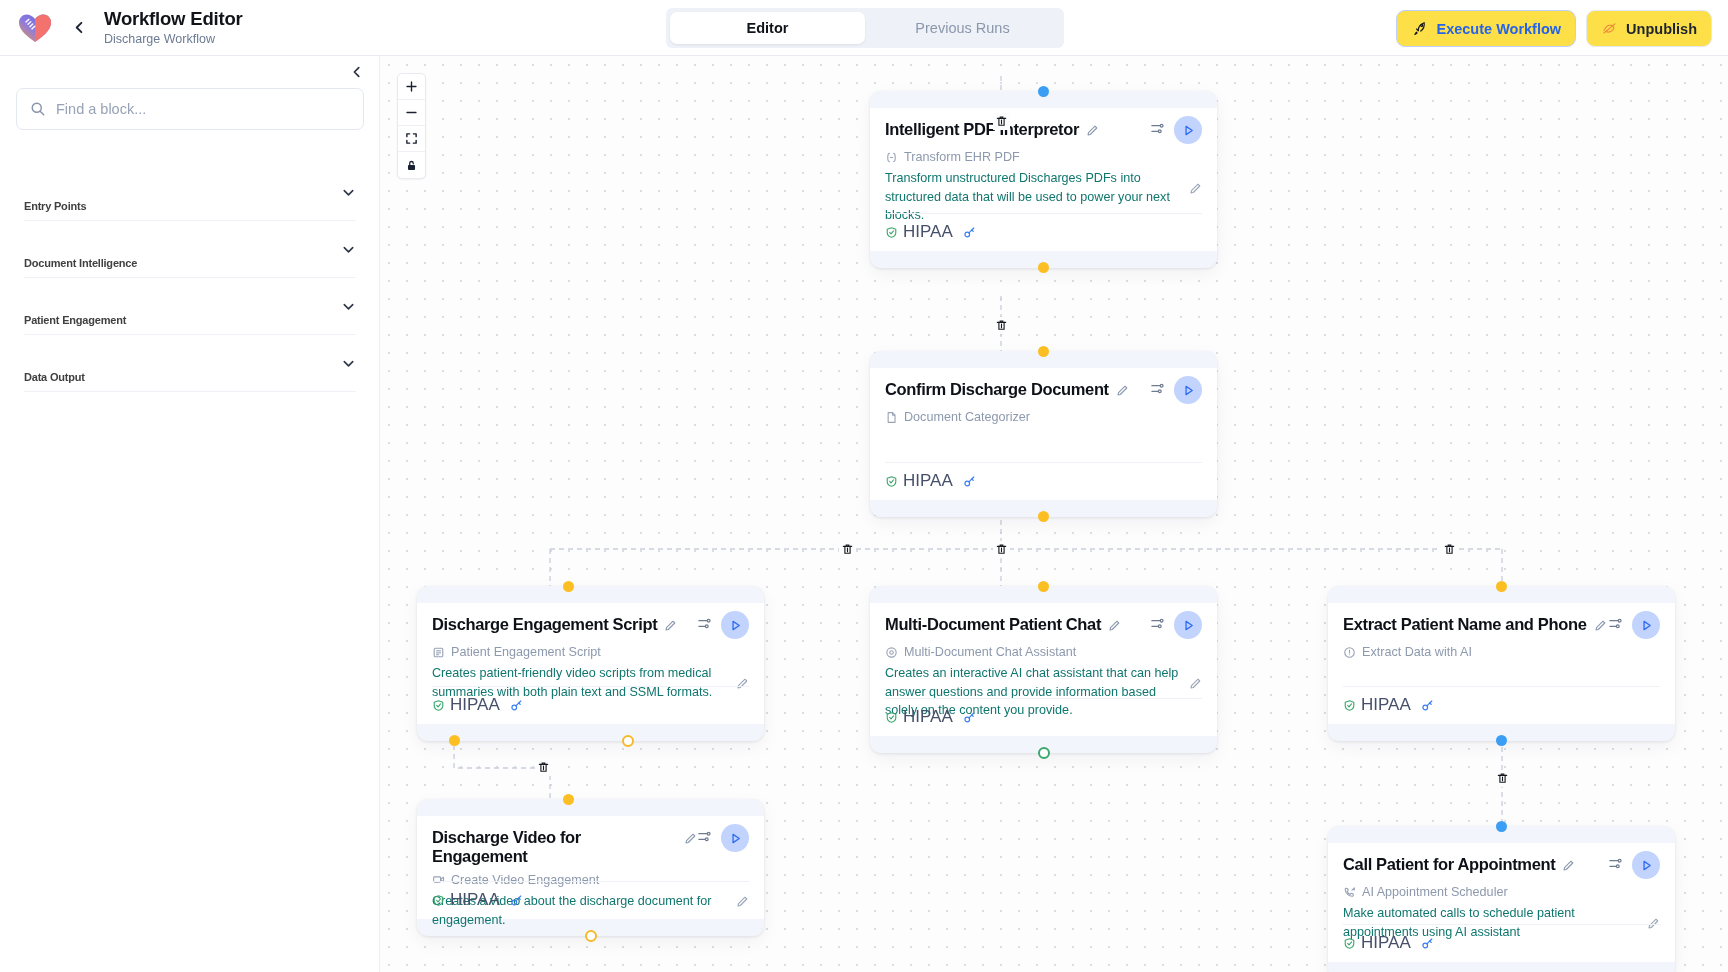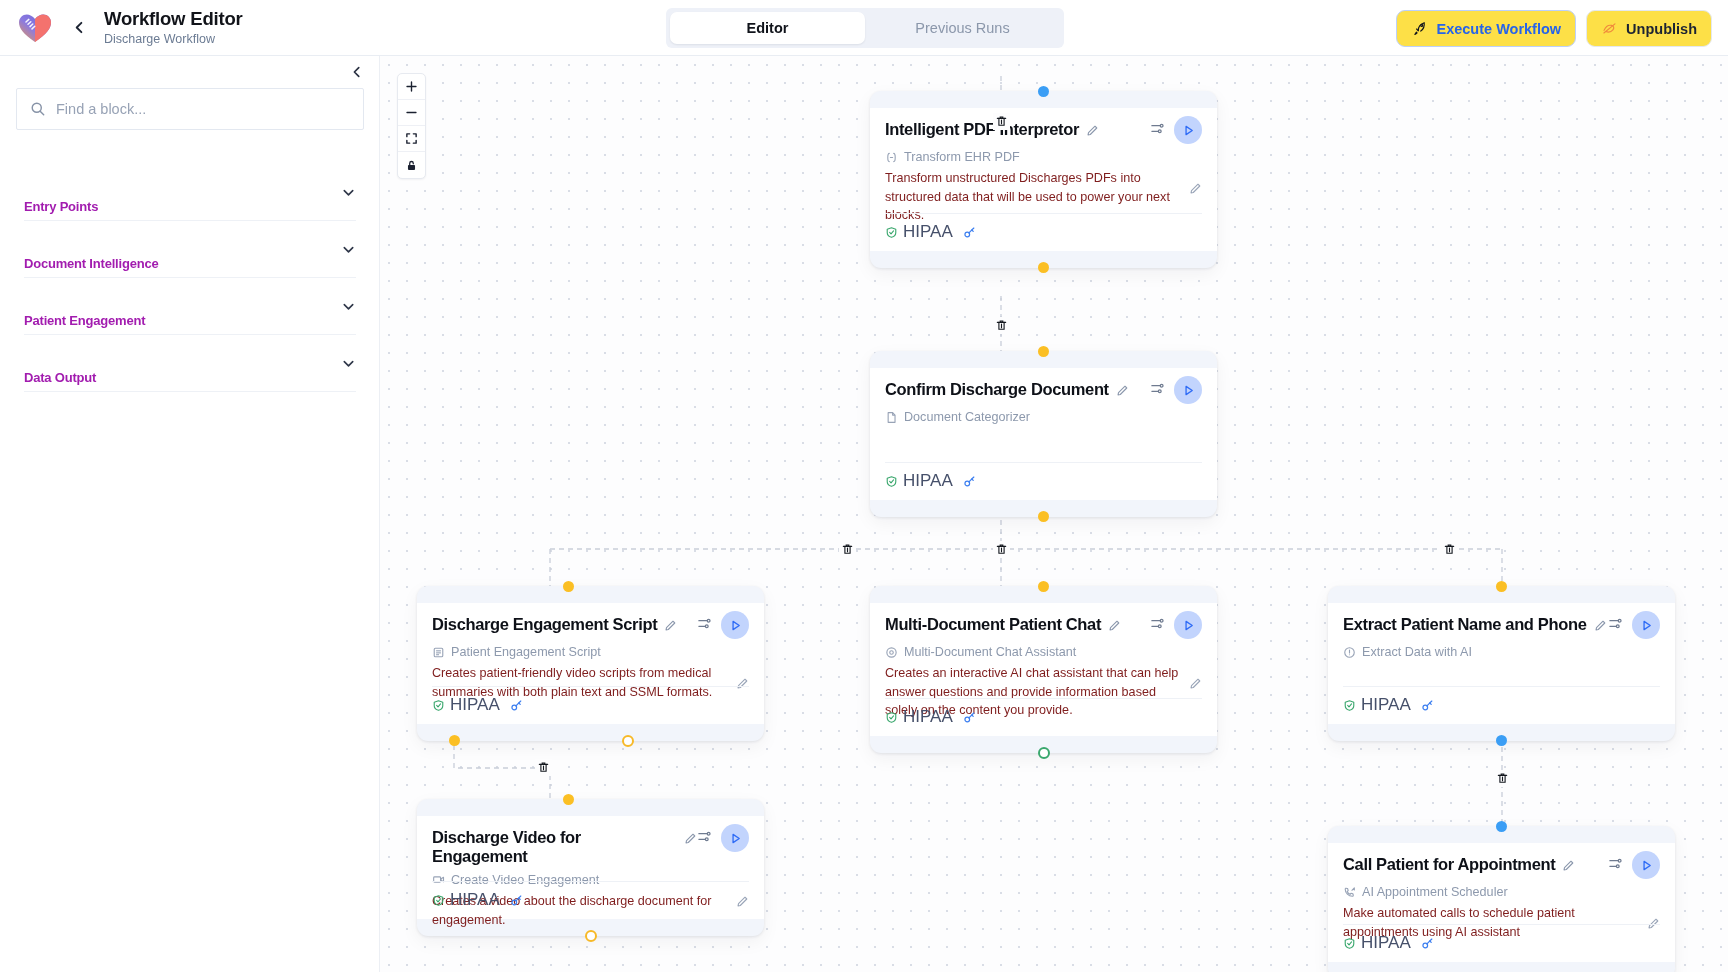--- a/index.html
+++ b/index.html
@@ -54,35 +54,35 @@
     position: absolute; left: 0; top: 56px; width: 380px; height: 916px;
     background: #fff; border-right: 1px solid #eceff4; z-index: 30;
   }
   .side-collapse {
     position: absolute; right: 12px; top: 6px; width: 20px; height: 20px;
     display: flex; align-items: center; justify-content: center;
     color: #2a3142; cursor: pointer;
   }
   .search-box {
     position: absolute; left: 16px; top: 32px; width: 348px; height: 42px;
-    border: 1px solid #e3e8f0; border-radius: 2px; background: #fff;
+    border: 1px solid #e3e8f0; border-radius: 7px; background: #fff;
     display: flex; align-items: center; gap: 10px; padding: 0 13px;
   }
   .search-box svg { flex: 0 0 auto; color: #8793a7; }
   .search-input {
     border: none; outline: none; flex: 1; font-size: 14.5px;
     color: #20283a; font-family: "Liberation Sans", sans-serif; background: transparent;
   }
   .search-input::placeholder { color: #97a2b5; }
   .cat-list { position: absolute; left: 24px; top: 108px; width: 332px; }
   .cat {
     height: 57px; display: flex; align-items: center; justify-content: space-between;
     border-bottom: 1px solid #eef1f6; cursor: pointer; user-select: none;
   }
-  .cat-label { font-size: 13px; font-weight: bold; color: #a21caf; letter-spacing: -0.2px; margin-top: 28px; }
+  .cat-label { font-size: 11px; font-weight: bold; color: #404040; letter-spacing: -0.2px; margin-top: 28px; }
   .cat-chev { color: #2e3648; display: flex; align-items: center; }
 
   
   .canvas {
     position: absolute; left: 380px; top: 56px; width: 1348px; height: 916px;
     background-color: #fdfdfe;
     background-image: radial-gradient(#d9dde6 1px, transparent 1px);
     background-size: 18px 18px;
     overflow: hidden;
   }
@@ -130,21 +130,21 @@
     cursor: pointer;
   }
   .play-btn svg { color: #2f6cf6; }
 
   .node-sub { display: flex; align-items: center; gap: 6px; margin-top: 6px; }
   .node-sub-ic { color: #98a3b6; display: flex; align-items: center; }
   .node-sub-txt { font-size: 12.6px; color: #8d99ad; }
 
   .node-desc-row { display: flex; align-items: flex-start; margin-top: 5px; }
   .node-desc {
-    font-size: 12.6px; color: #7f1d1d; line-height: 1.48; flex: 1 1 auto; padding-right: 8px;
+    font-size: 12.6px; color: #0f766e; line-height: 1.48; flex: 1 1 auto; padding-right: 8px;
   }
   .desc-pencil { color: #9aa5b8; margin-top: 12px; flex: 0 0 auto; cursor: pointer; }
 
   .node-foot {
     position: absolute; left: 15px; right: 15px; bottom: 9px;
     border-top: 1px solid #eef1f6; padding-top: 8px;
     display: flex; align-items: center; gap: 7px;
   }
   .hipaa { display: flex; align-items: center; gap: 5px; }
   .hipaa-txt { font-size: 17px; color: #46506a; }

